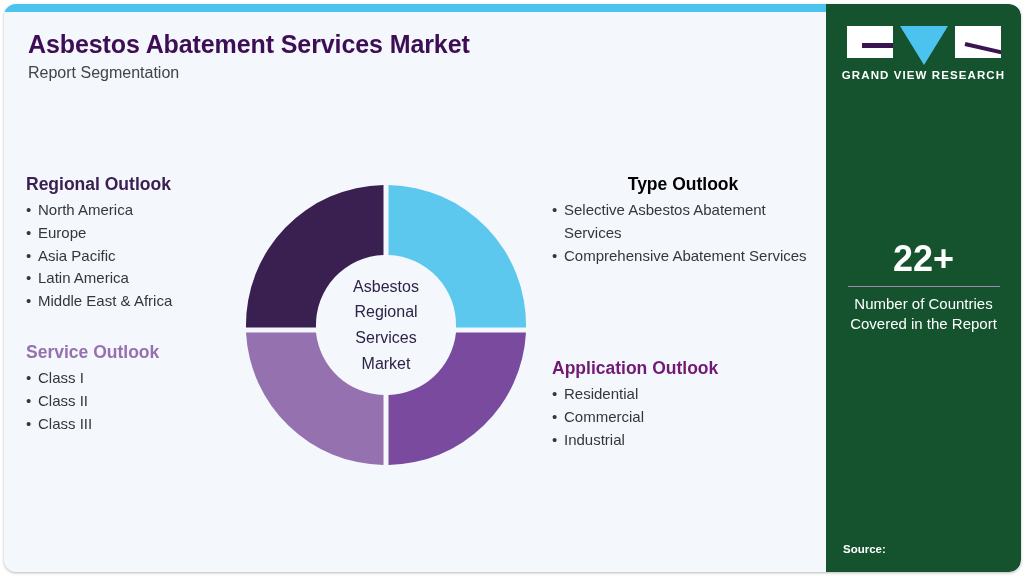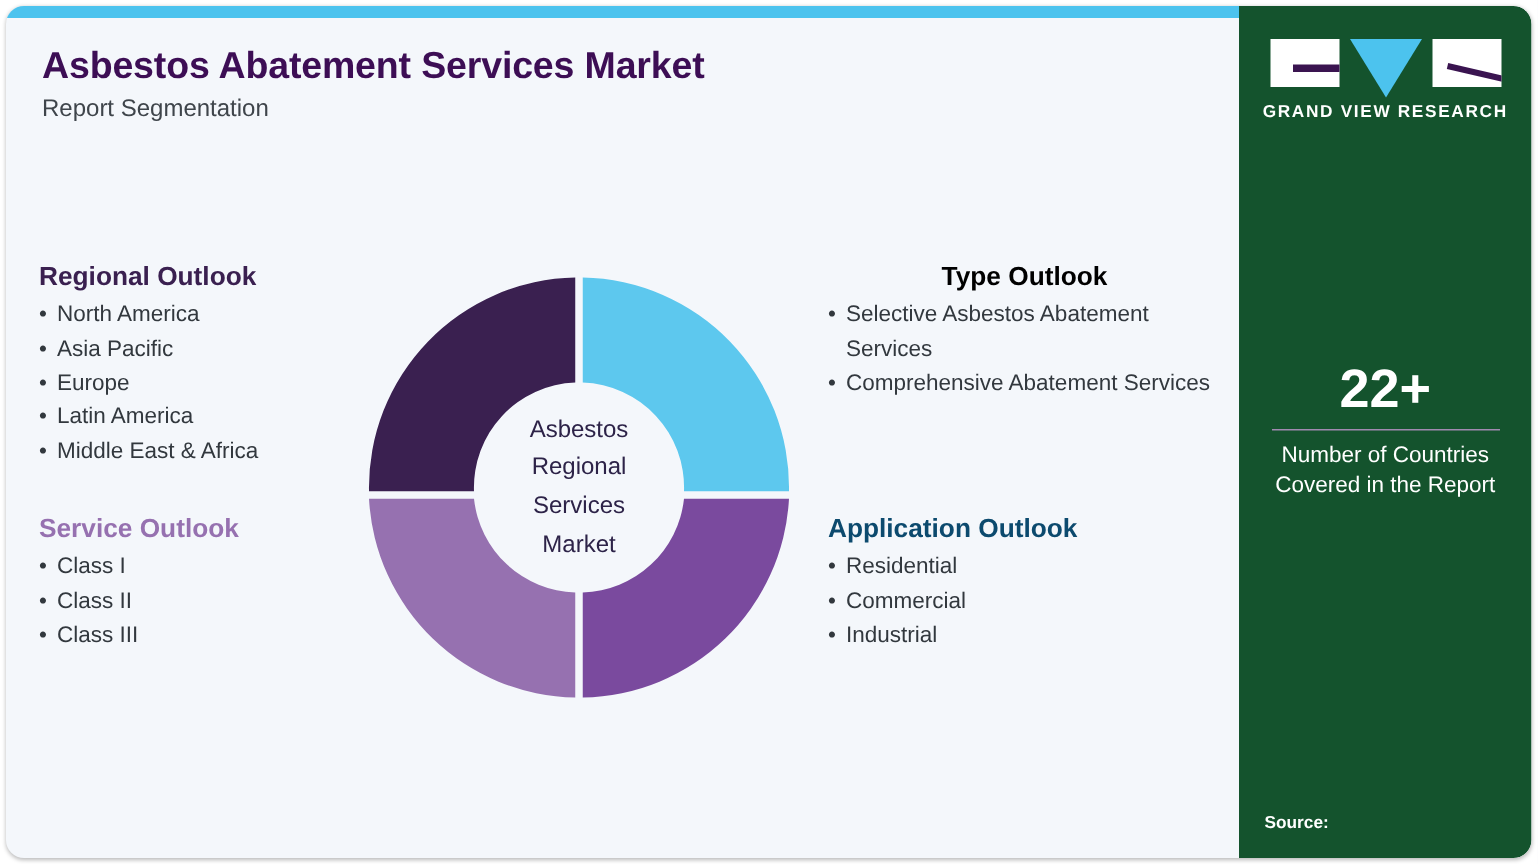--- a/index.html
+++ b/index.html
@@ -263,22 +263,22 @@
 
     <div class="content">
 
       <div class="title">Asbestos Abatement Services Market</div>
       <div class="subtitle">Report Segmentation</div>
 
       <div class="outlook" id="regional-outlook">
         <div class="outlook-heading" style="color:#3a2050;">Regional Outlook</div>
         <ul>
           <li>North America</li>
+          <li>Europe</li>
           <li>Asia Pacific</li>
-          <li>Europe</li>
           <li>Latin America</li>
           <li>Middle East &amp; Africa</li>
         </ul>
       </div>
 
       <div class="outlook" id="service-outlook">
         <div class="outlook-heading" style="color:#9671b0;">Service Outlook</div>
         <ul>
           <li>Class I</li>
           <li>Class II</li>
@@ -288,21 +288,21 @@
 
       <div class="outlook" id="type-outlook">
         <div class="outlook-heading" style="color:#000000;text-align:center;">Type Outlook</div>
         <ul>
           <li>Selective Asbestos Abatement Services</li>
           <li>Comprehensive Abatement Services</li>
         </ul>
       </div>
 
       <div class="outlook" id="application-outlook">
-        <div class="outlook-heading" style="color:#0c4a6e;">Application Outlook</div>
+        <div class="outlook-heading" style="color:#701a75;margin-top:16px;">Application Outlook</div>
         <ul>
           <li>Residential</li>
           <li>Commercial</li>
           <li>Industrial</li>
         </ul>
       </div>
 
       <div class="donut-wrap">
         <svg width="290" height="290" viewBox="0 0 290 290">
 

